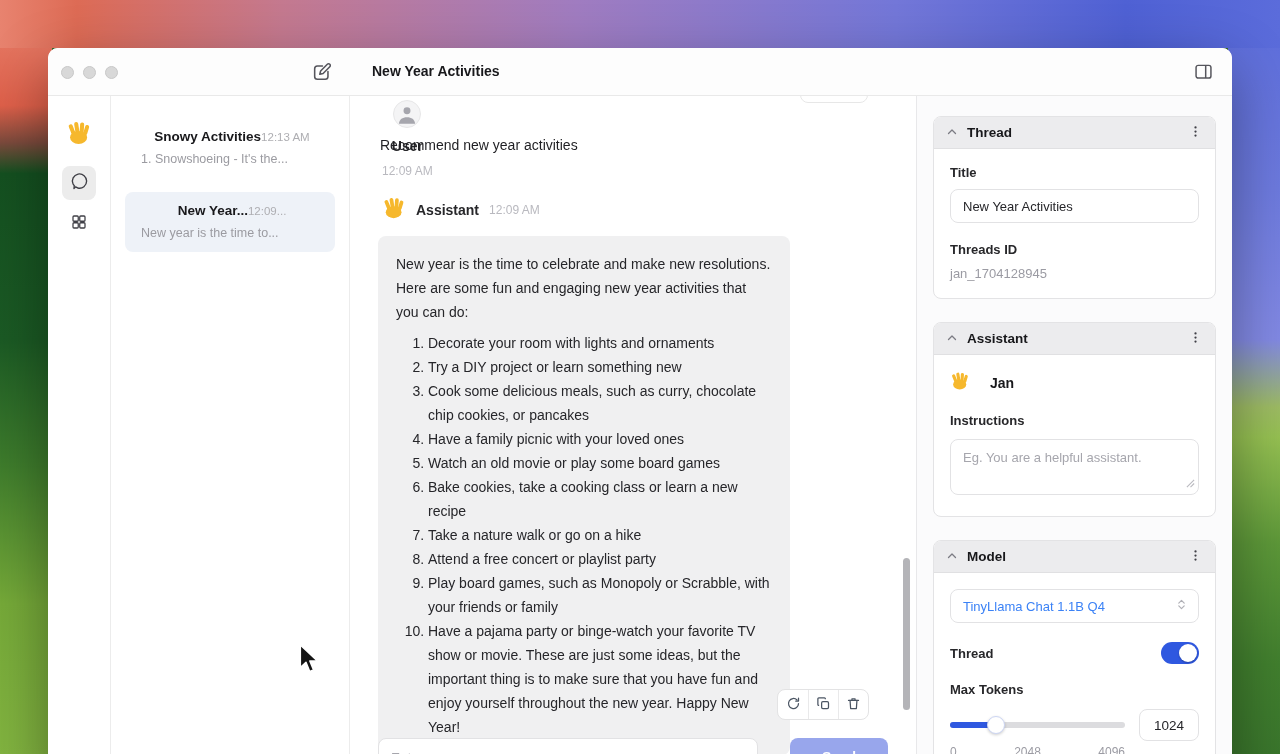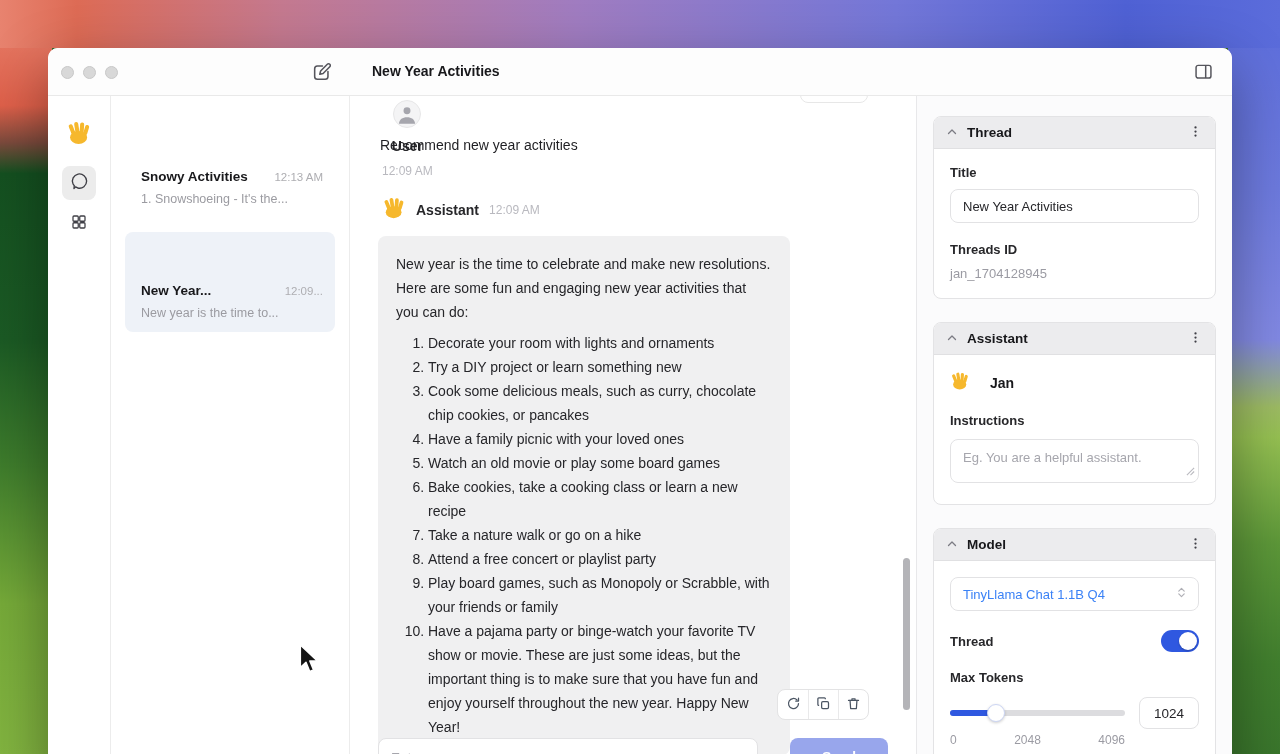--- a/index.html
+++ b/index.html
@@ -38,21 +38,21 @@
     display:flex; flex-direction:column; align-items:center; padding-top:24px; }
   .rail .hand { width:26px; height:26px; margin-bottom:20px; }
   .rail-btn { width:34px; height:34px; border-radius:8px; margin-bottom:6px; }
   .rail-btn.active { background:#ececec; }
 
   
   .threads { width:239px; border-right:1px solid #ececec; background:#fff;
     padding:22px 14px 0 14px; }
   .thread-item { border-radius:8px; padding:11px 12px 12px 16px; cursor:pointer; }
   .thread-item.selected { background:#eef2f8; margin-top:14px; }
-  .thread-top { display:flex; justify-content:space-between; align-items:baseline;margin-top:40px; }
+  .thread-top { display:flex; justify-content:center; align-items:baseline; }
   .thread-title { font-size:13.5px; font-weight:700; color:#18181b; }
   .thread-time { font-size:11.5px; color:#aeaeb2; }
   .thread-preview { margin-top:8px; font-size:12.5px; color:#9b9ba1; }
 
   
   .chat { position:relative; width:566px; background:#fff; overflow:hidden; }
   .cut-group { position:absolute; left:450px; top:-4px; width:68px; height:11px;
     background:#fff; border:1px solid #e7e7e7; border-radius:0 0 8px 8px; }
   .msg-head { position:absolute; display:flex; align-items:center; gap:10px; }
   .msg-head.user { left:32px; top:4px;flex-direction:column; }
@@ -95,21 +95,21 @@
   .field-label { font-size:13px; font-weight:700; color:#27272a; }
   .text-input { width:100%; height:34px; border:1px solid #e2e2e4; border-radius:8px;
     margin-top:9px; padding:0 12px; font-size:13px; color:#26262a; outline:none;
     font-family:"Liberation Sans","DejaVu Sans",sans-serif; background:#fff; }
   .muted { color:#9b9ba3; }
   .threads-id-label { margin-top:19px; }
   .threads-id-value { margin-top:9px; font-size:13px; }
   .jan-row { display:flex; align-items:center; gap:20px; margin-bottom:18px; }
   .jan-row .name { font-size:14px; font-weight:700; color:#18181b; }
   .ta-wrap { position:relative; margin-top:11px; }
-  .instructions-ta { width:100%; height:44px; border:1px solid #e2e2e4; border-radius:8px;
+  .instructions-ta { width:100%; height:56px; border:1px solid #e2e2e4; border-radius:8px;
     padding:10px 12px; font-size:13px; resize:none; outline:none; color:#26262a;
     font-family:"Liberation Sans","DejaVu Sans",sans-serif; }
   .instructions-ta::placeholder { color:#a6a6ad; }
   .grip { position:absolute; right:4px; bottom:7px; }
   .select-box { height:34px; border:1px solid #e2e2e4; border-radius:8px;
     display:flex; align-items:center; justify-content:space-between;
     padding:0 10px 0 12px; cursor:pointer; background:#fff; }
   .select-box .sel-text { font-size:13px; color:#3b82f6; }
   .stream-row { display:flex; align-items:center; justify-content:space-between;
     margin-top:19px; }

